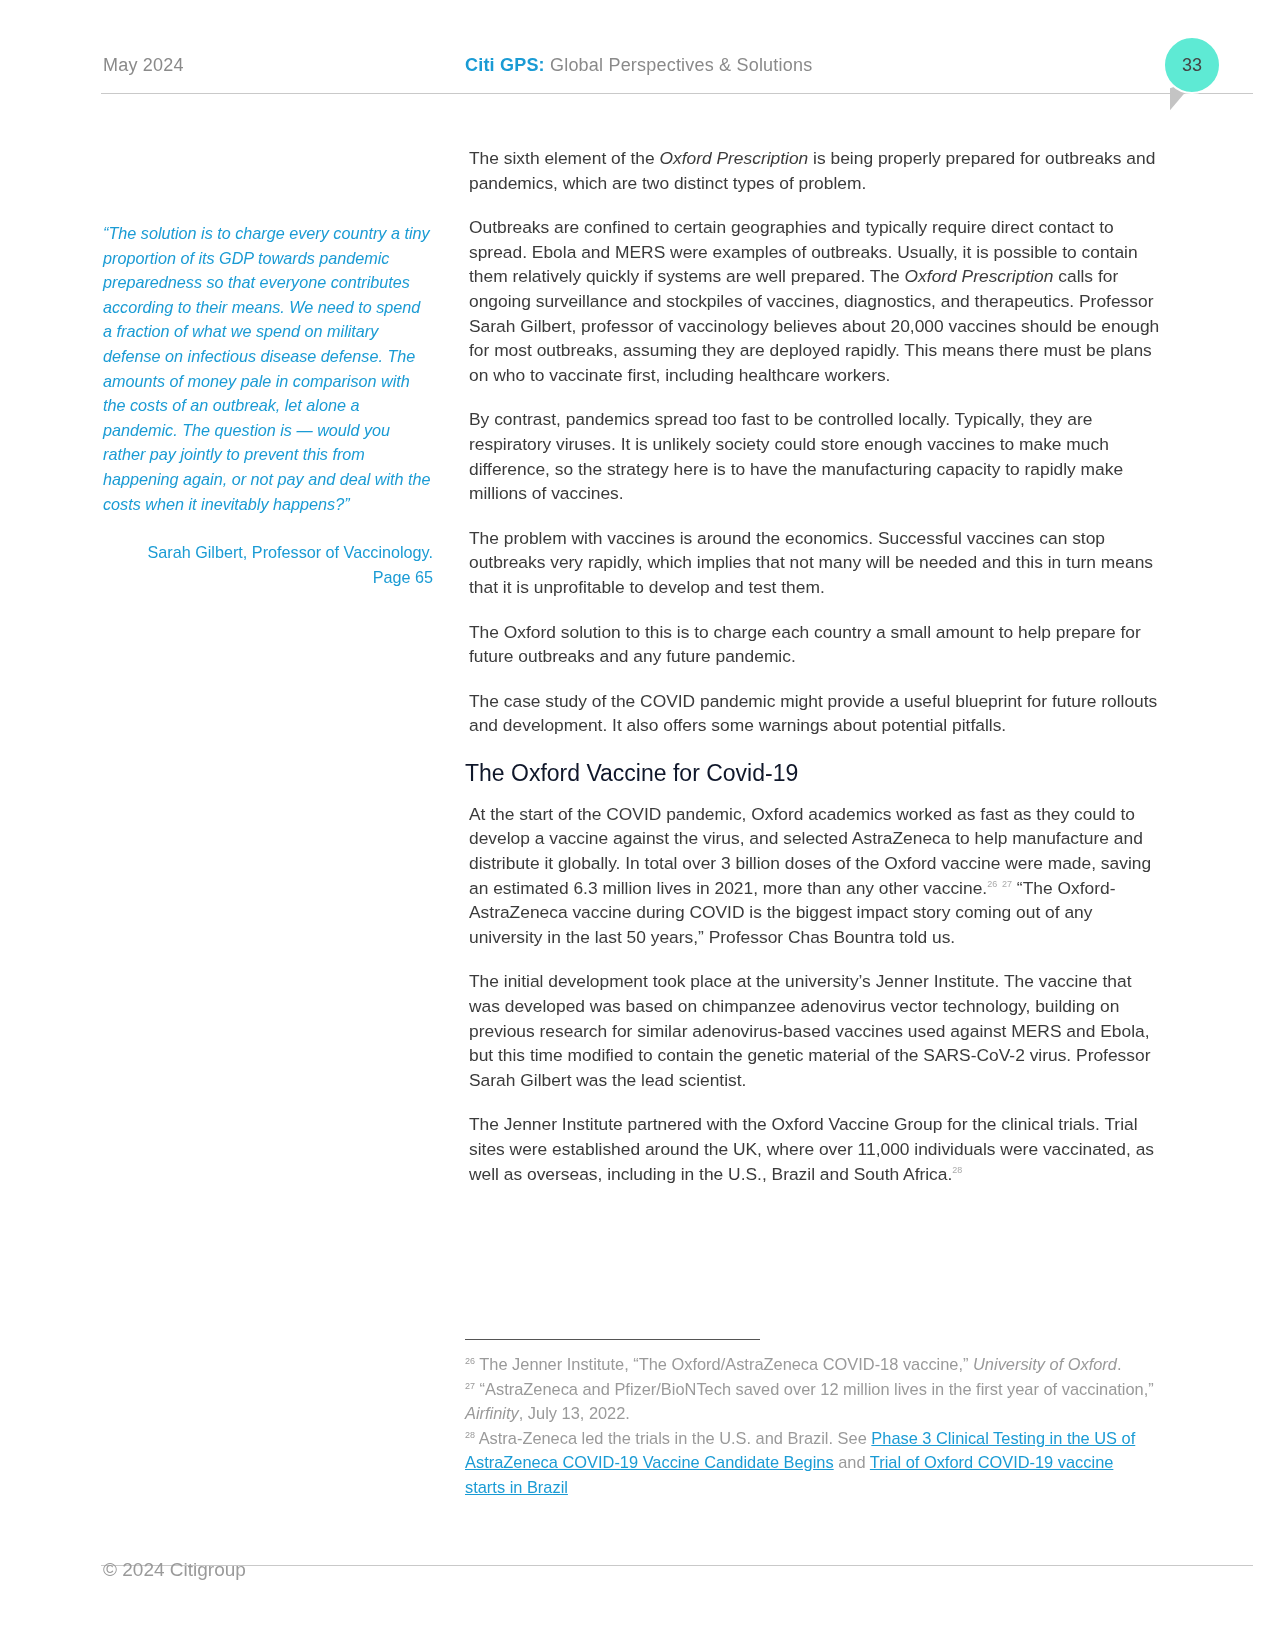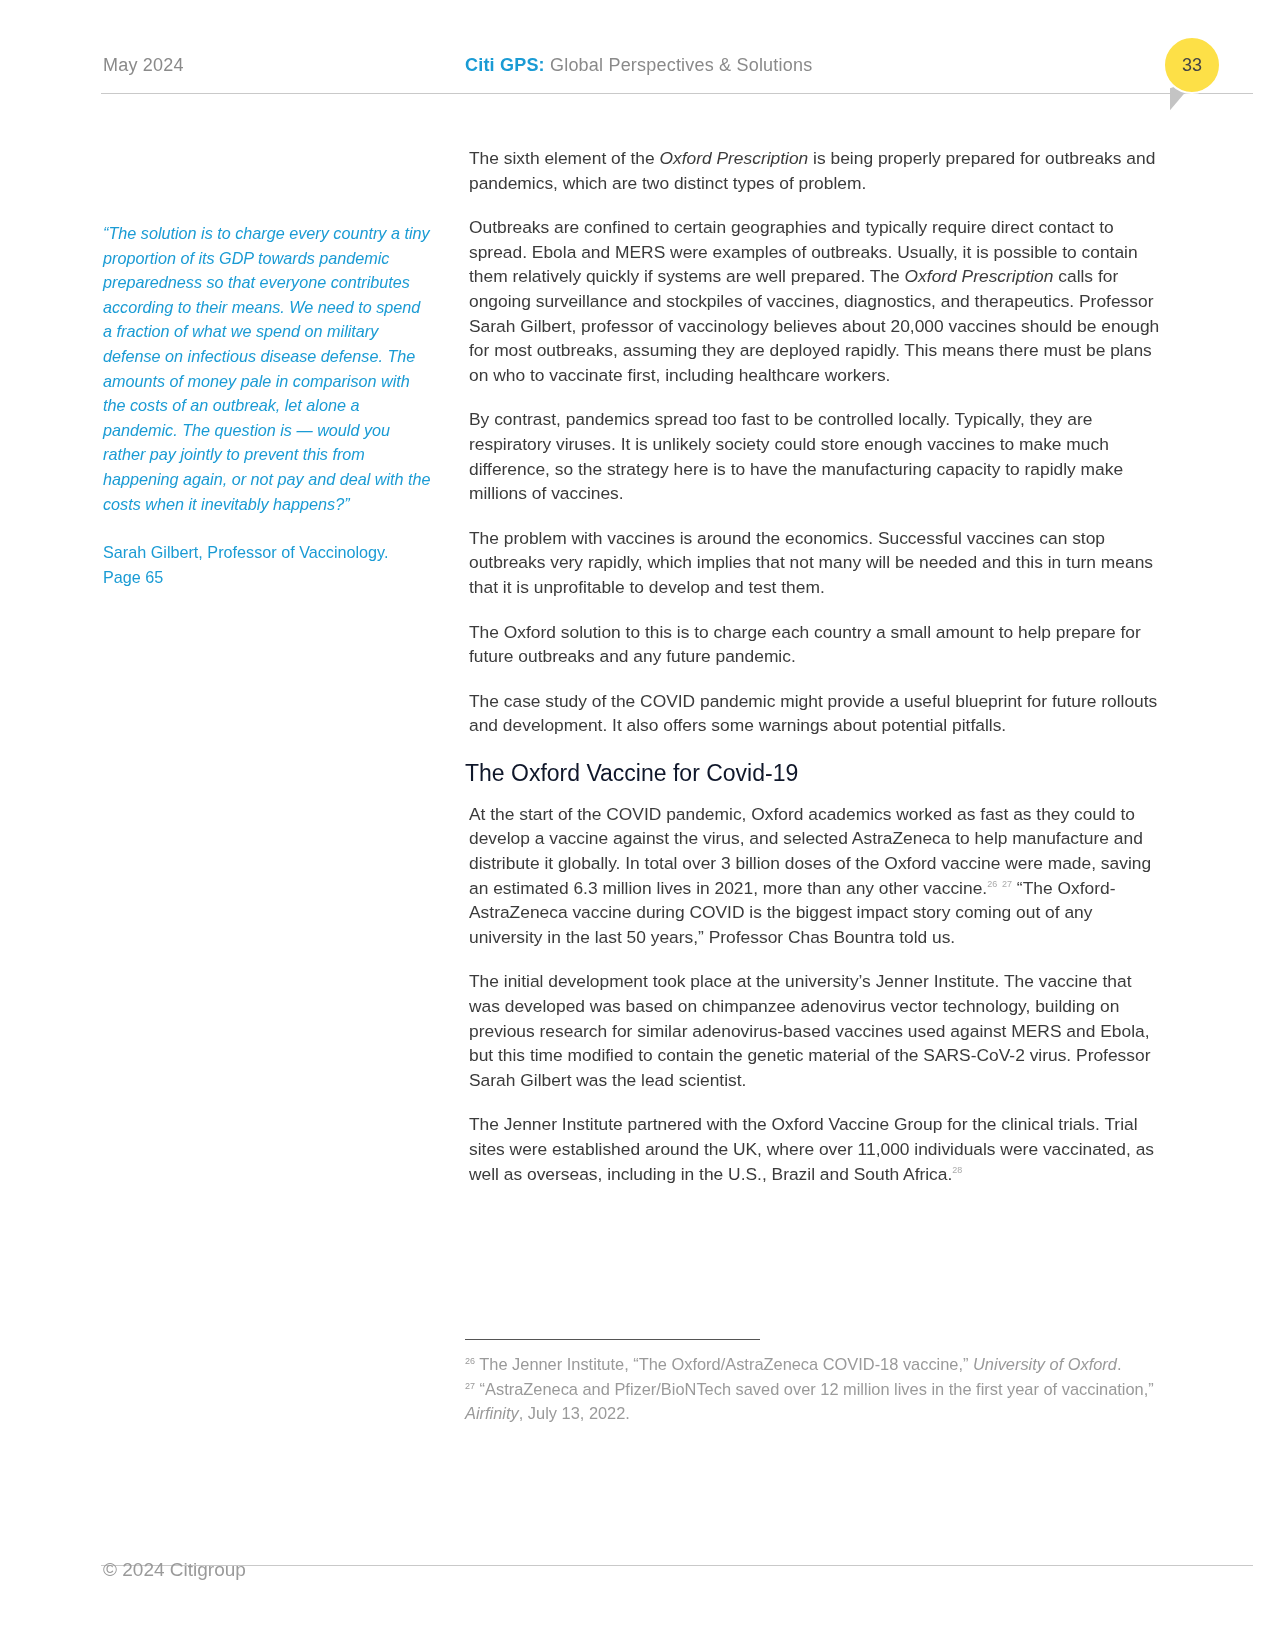--- a/index.html
+++ b/index.html
@@ -4,29 +4,29 @@
 <style>
   html, body { margin: 0; padding: 0; background: #ffffff; }
   body { width: 1275px; height: 1650px; position: relative; overflow: hidden;
          font-family: "Liberation Sans", sans-serif; color: #3b3b3b; }
   .hdr-date { position: absolute; left: 103px; top: 55px; font-size: 18px; color: #8a8a8a; letter-spacing: 0.2px; }
   .hdr-title { position: absolute; left: 465px; top: 55px; font-size: 18px; color: #8a8a8a; letter-spacing: 0.2px; }
   .hdr-title .brand { color: #1a9bd4; font-weight: bold; }
   .hdr-line { position: absolute; left: 101px; top: 93px; width: 1152px; height: 1px; background: #c9c9c9; }
   .page-num-wrap { position: absolute; left: 1163px; top: 36px; width: 56px; height: 72px; }
   .page-circle { position: absolute; left: 0; top: 0; width: 54px; height: 54px; border-radius: 50%;
-                 background: #fde047; border: 2px solid #ffffff; display: flex; align-items: center; justify-content: center;
+                 background: #5eead4; border: 2px solid #ffffff; display: flex; align-items: center; justify-content: center;
                  font-size: 18px; color: #444; }
   .page-tail { position: absolute; left: 7px; top: 48px; width: 0; height: 0;
                border-left: 0 solid transparent; border-right: 26px solid transparent;
                border-top: 22px solid #c4c4c4; transform: skewY(-18deg); }
 
   .sidebar { position: absolute; left: 103px; top: 205px; width: 330px; color: #1a9bd4; font-size: 16.2px; line-height: 24.6px; margin-top: 16px; }
   .sidebar .quote { font-style: italic; margin: 0 0 24px 0; }
-  .sidebar .attrib { margin: 0; }
+  .sidebar .attrib { margin: 0; text-align: right; }
 
   .main { position: absolute; left: 465px; top: 146px; width: 700px; font-size: 17.4px; line-height: 24.6px; color: #3b3b3b; }
   .main h1 { font-weight: normal; color: #1a9bd4; font-size: 34px; line-height: 40px; margin: 0 0 14px 0; letter-spacing: -0.2px; }
   .main h2 { font-weight: normal; color: #0f172a; font-size: 23px; line-height: 30px; margin: 4px 0 14px 0; }
   .main p { margin: 0 0 20px 4px; }
   .main i { font-style: italic; }
   sup { font-size: 9px; color: #aaaaaa; vertical-align: super; line-height: 0; }
 
   .fn-rule { position: absolute; left: 465px; top: 1339px; width: 295px; height: 1px; background: #555; }
   .footnotes { position: absolute; left: 465px; top: 1352px; width: 690px; font-size: 16.4px; line-height: 24.6px; color: #9a9a9a; }
@@ -66,16 +66,17 @@
   <h2>The Oxford Vaccine for Covid-19</h2>
   <p><span>At the start of the COVID pandemic, Oxford academics worked as fast as they could to develop a vaccine against the virus, and selected AstraZeneca to help manufacture and distribute it globally. In total over 3 billion doses of the Oxford vaccine were made, saving an estimated 6.3 million lives in 2021, more than any other vaccine.</span><sup>26</sup> <sup>27</sup><span> “The Oxford-AstraZeneca vaccine during COVID is the biggest impact story coming out of any university in the last 50 years,” Professor Chas Bountra told us.</span></p>
   <p>The initial development took place at the university’s Jenner Institute. The vaccine that was developed was based on chimpanzee adenovirus vector technology, building on previous research for similar adenovirus-based vaccines used against MERS and Ebola, but this time modified to contain the genetic material of the SARS-CoV-2 virus. Professor Sarah Gilbert was the lead scientist.</p>
   <p><span>The Jenner Institute partnered with the Oxford Vaccine Group for the clinical trials. Trial sites were established around the UK, where over 11,000 individuals were vaccinated, as well as overseas, including in the U.S., Brazil and South Africa.</span><sup>28</sup></p>
 </main>
 
 <div class="fn-rule"></div>
 <section class="footnotes">
   <p><sup>26</sup><span> The Jenner Institute, “The Oxford/AstraZeneca COVID-18 vaccine,” </span><i>University of Oxford</i><span>.</span></p>
   <p><sup>27</sup><span> “AstraZeneca and Pfizer/BioNTech saved over 12 million lives in the first year of vaccination,” </span><i>Airfinity</i><span>, July 13, 2022.</span></p>
+  <p><sup>28</sup><span> Astra-Zeneca led the trials in the U.S. and Brazil. See </span><a href="#">Phase 3 Clinical Testing in the US of AstraZeneca COVID-19 Vaccine Candidate Begins</a><span> and </span><a href="#">Trial of Oxford COVID-19 vaccine starts in Brazil</a></p>
 </section>
 
 <div class="ftr-line"></div>
 <div class="ftr-copy">© 2024 Citigroup</div>
 
 </body></html>

